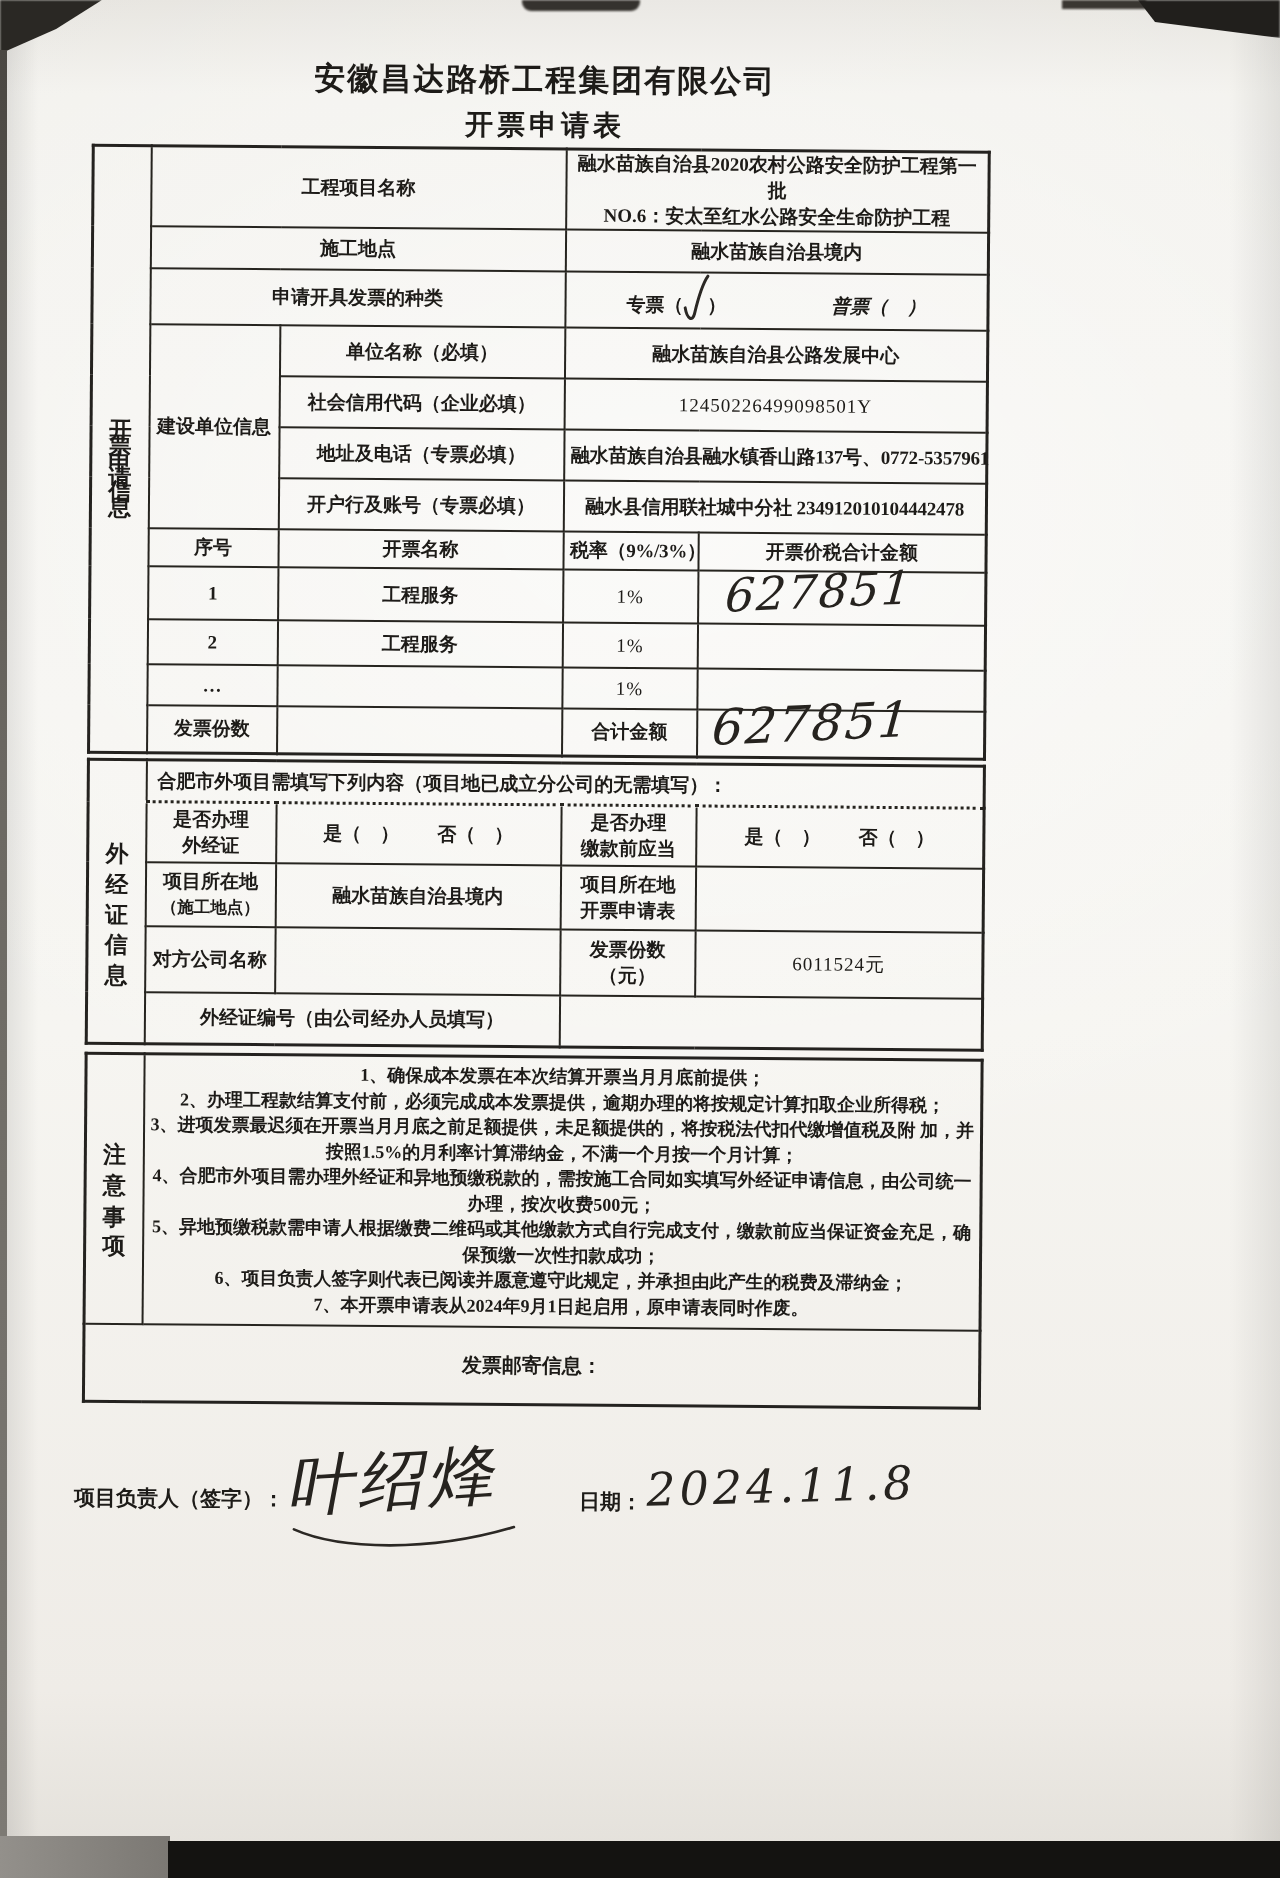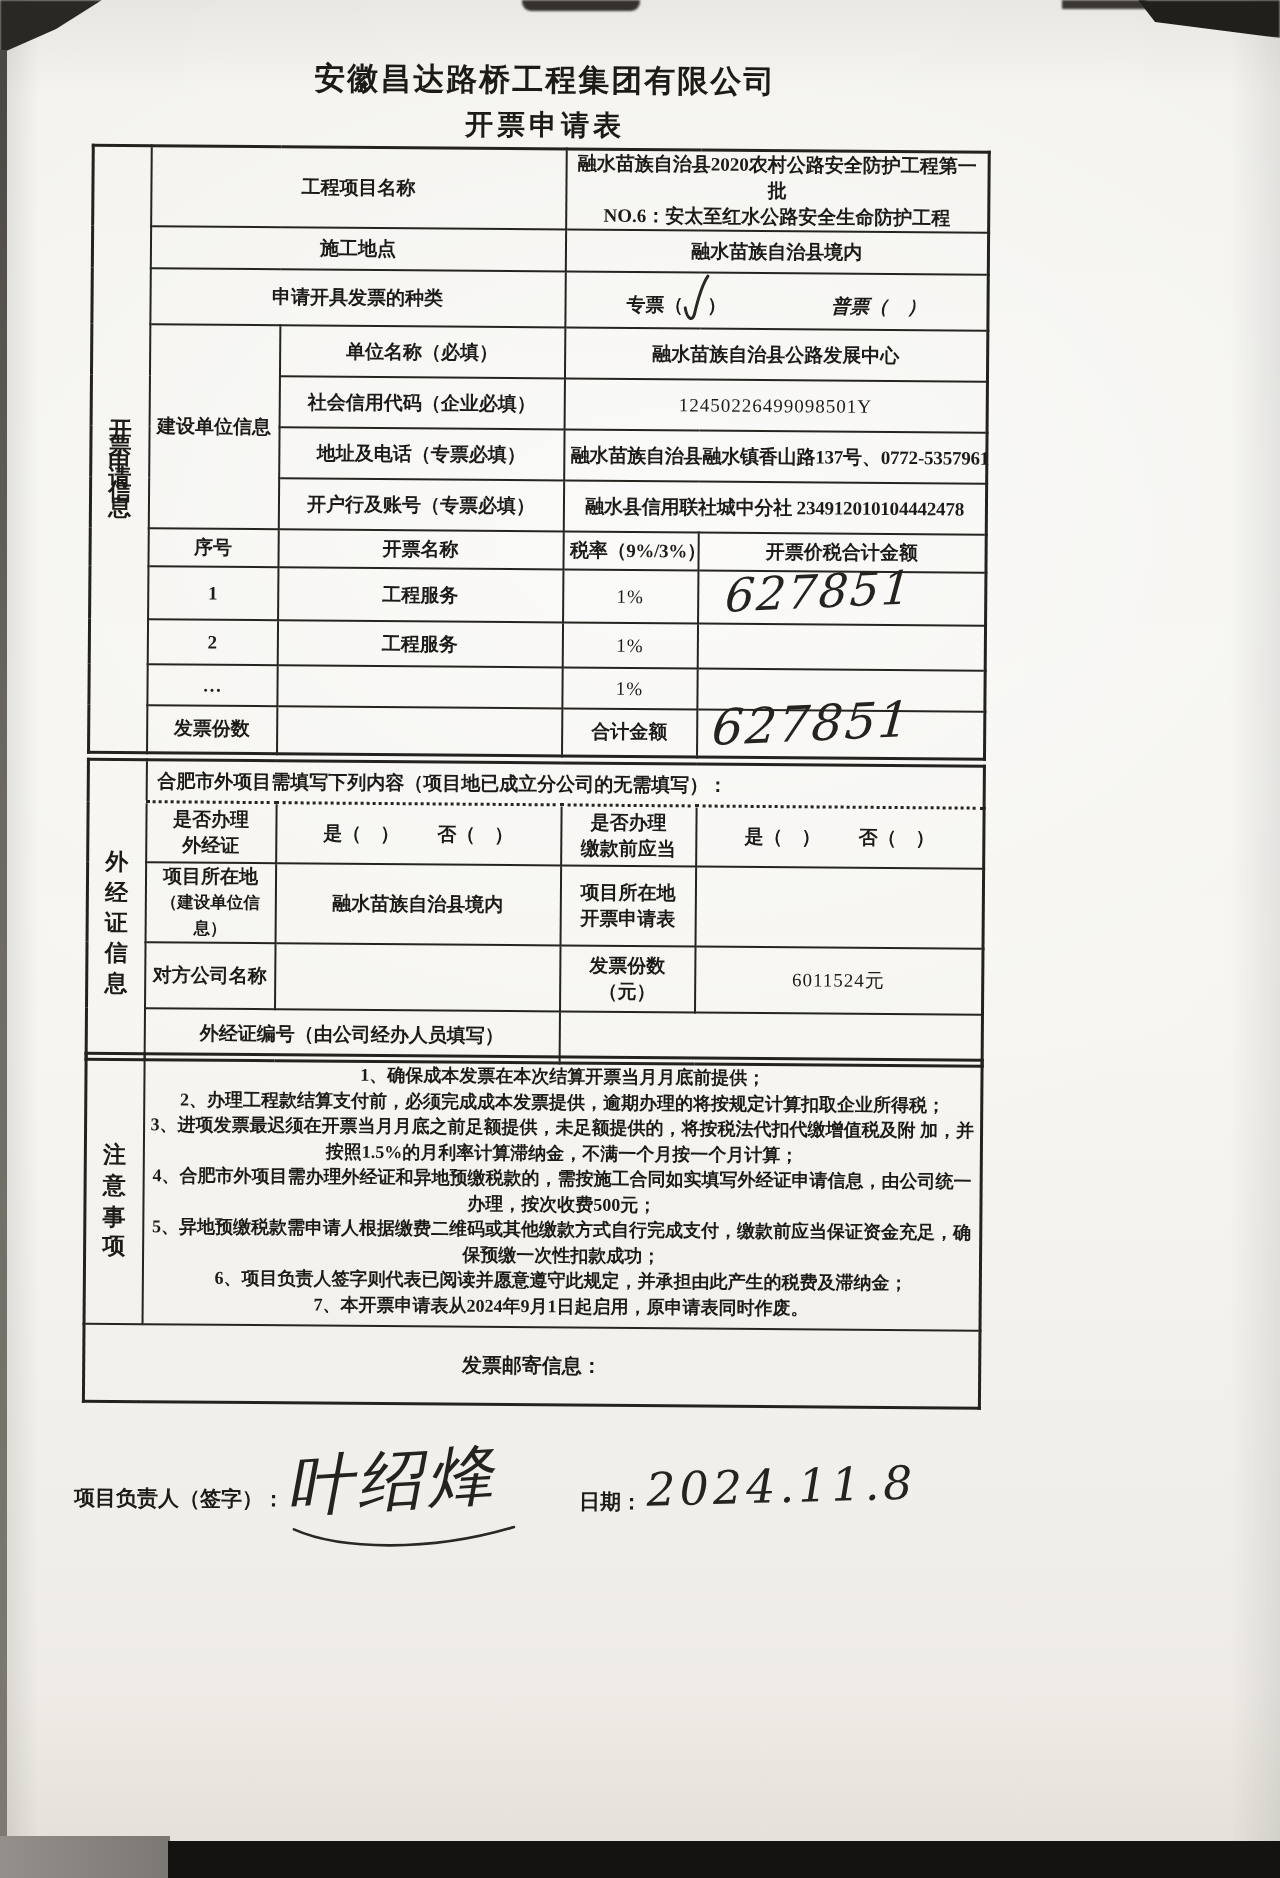--- a/index.html
+++ b/index.html
@@ -215,21 +215,21 @@
       <td class="val">是（　）　　否（　）</td>
       <td class="lab">
         <div class="cellline">是否办理</div>
         <div class="cellline">缴款前应当</div>
       </td>
       <td class="val">是（　）　　否（　）</td>
     </tr>
     <tr style="height:64px">
       <td class="lab">
         <div class="cellline">项目所在地</div>
-        <div class="cellline small">（建设单位信息）</div>
+        <div class="cellline small">（施工地点）</div>
       </td>
       <td class="val">融水苗族自治县境内</td>
       <td class="lab">
         <div class="cellline">项目所在地</div>
         <div class="cellline">开票申请表</div>
       </td>
       <td class="val"></td>
     </tr>
     <tr style="height:66px">
       <td class="lab">对方公司名称</td>

